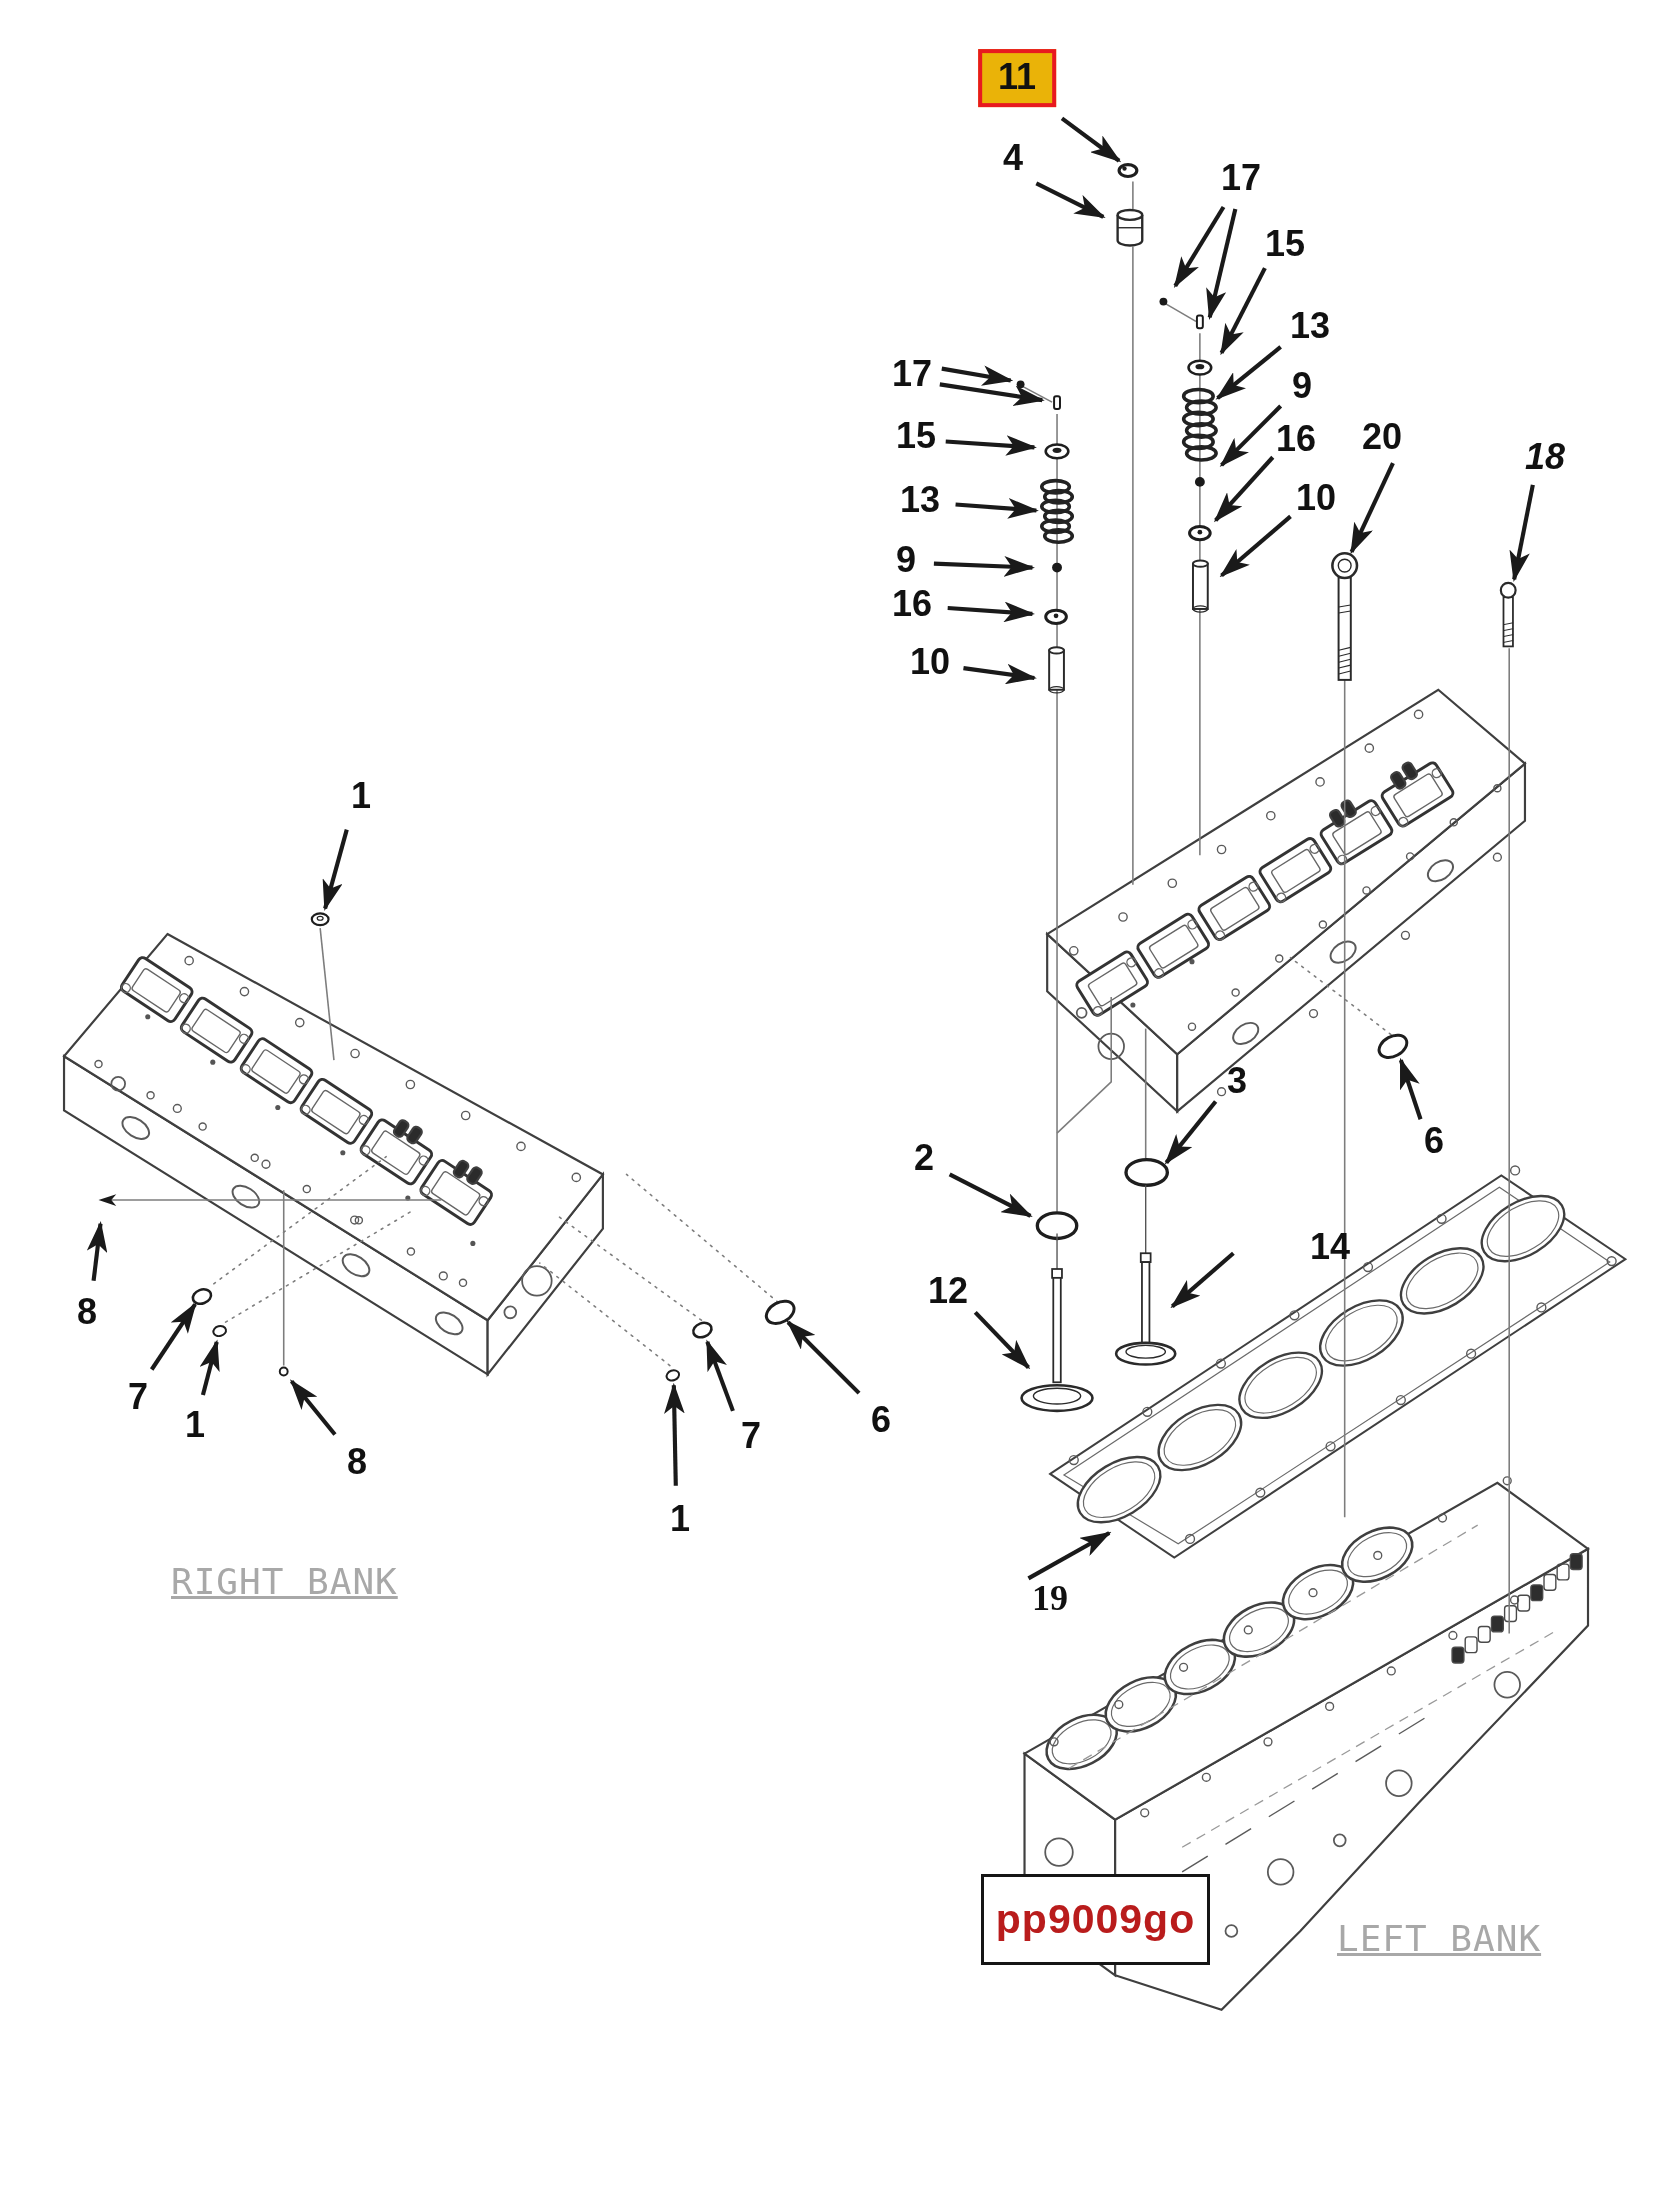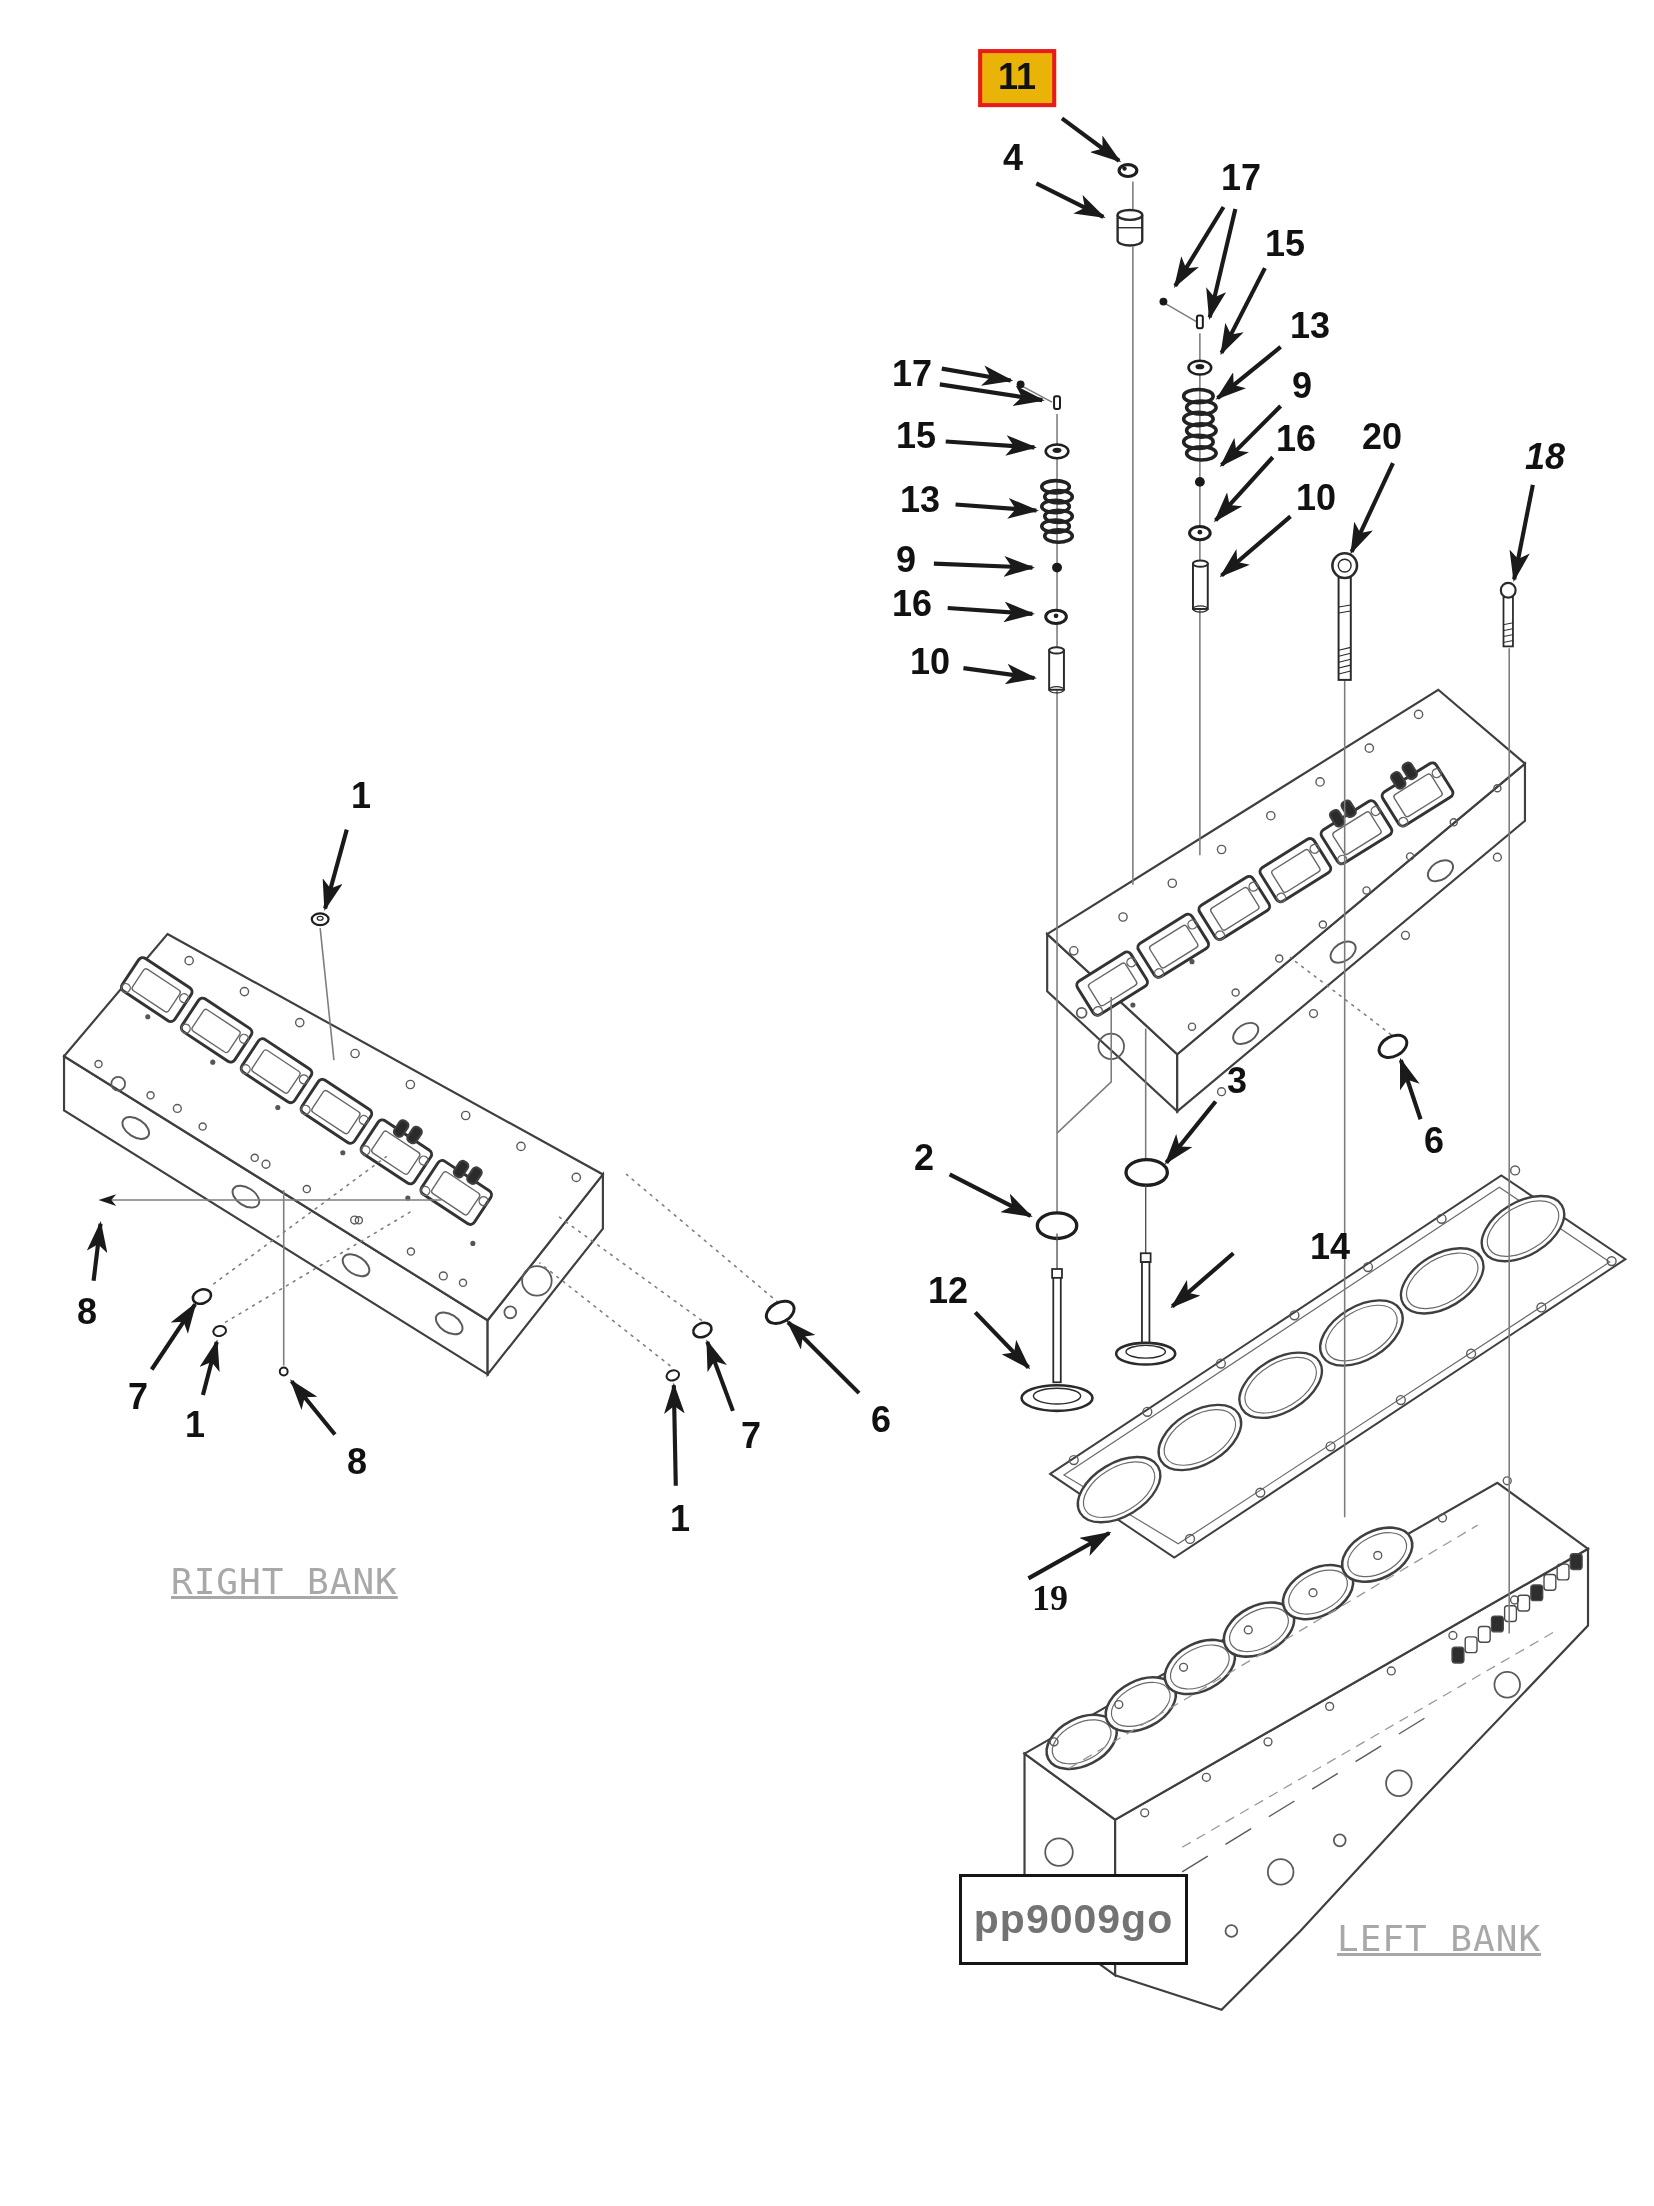--- a/index.html
+++ b/index.html
@@ -15,24 +15,24 @@
   .callout.boxed{
     border:4.9px solid var(--hl,#e8191f);
     padding:5.9px 15.8px 7.9px 15.8px;background:#eab308;
   }
   .bank-label{
     position:absolute;font-family:"DejaVu Sans Mono",monospace;
     font-size:36px;font-weight:400;letter-spacing:1px;color:#a8a8a8;
     white-space:nowrap;line-height:1;text-decoration:underline;
   }
   .figure-code{
-    position:absolute;left:959px;top:1874px;width:229px;height:91px;
+    position:absolute;left:981px;top:1874px;width:229px;height:91px;
     border:3.9px solid #151515;box-sizing:border-box;background:#fff;
     display:flex;align-items:center;justify-content:center;
-    font:700 41px "Liberation Sans",sans-serif;color:#737373;letter-spacing:1px;
+    font:700 41px "Liberation Sans",sans-serif;color:#b91c1c;letter-spacing:1px;
   }
 </style>
 </head>
 <body>
 
 <div class="page">
 
   <svg id="art" width="1655" height="2207" viewBox="0 0 1680 2240">
     <defs>
       <marker id="ah" viewBox="0 0 12 8" refX="11" refY="4" markerWidth="7.5" markerHeight="5" orient="auto" markerUnits="strokeWidth">

